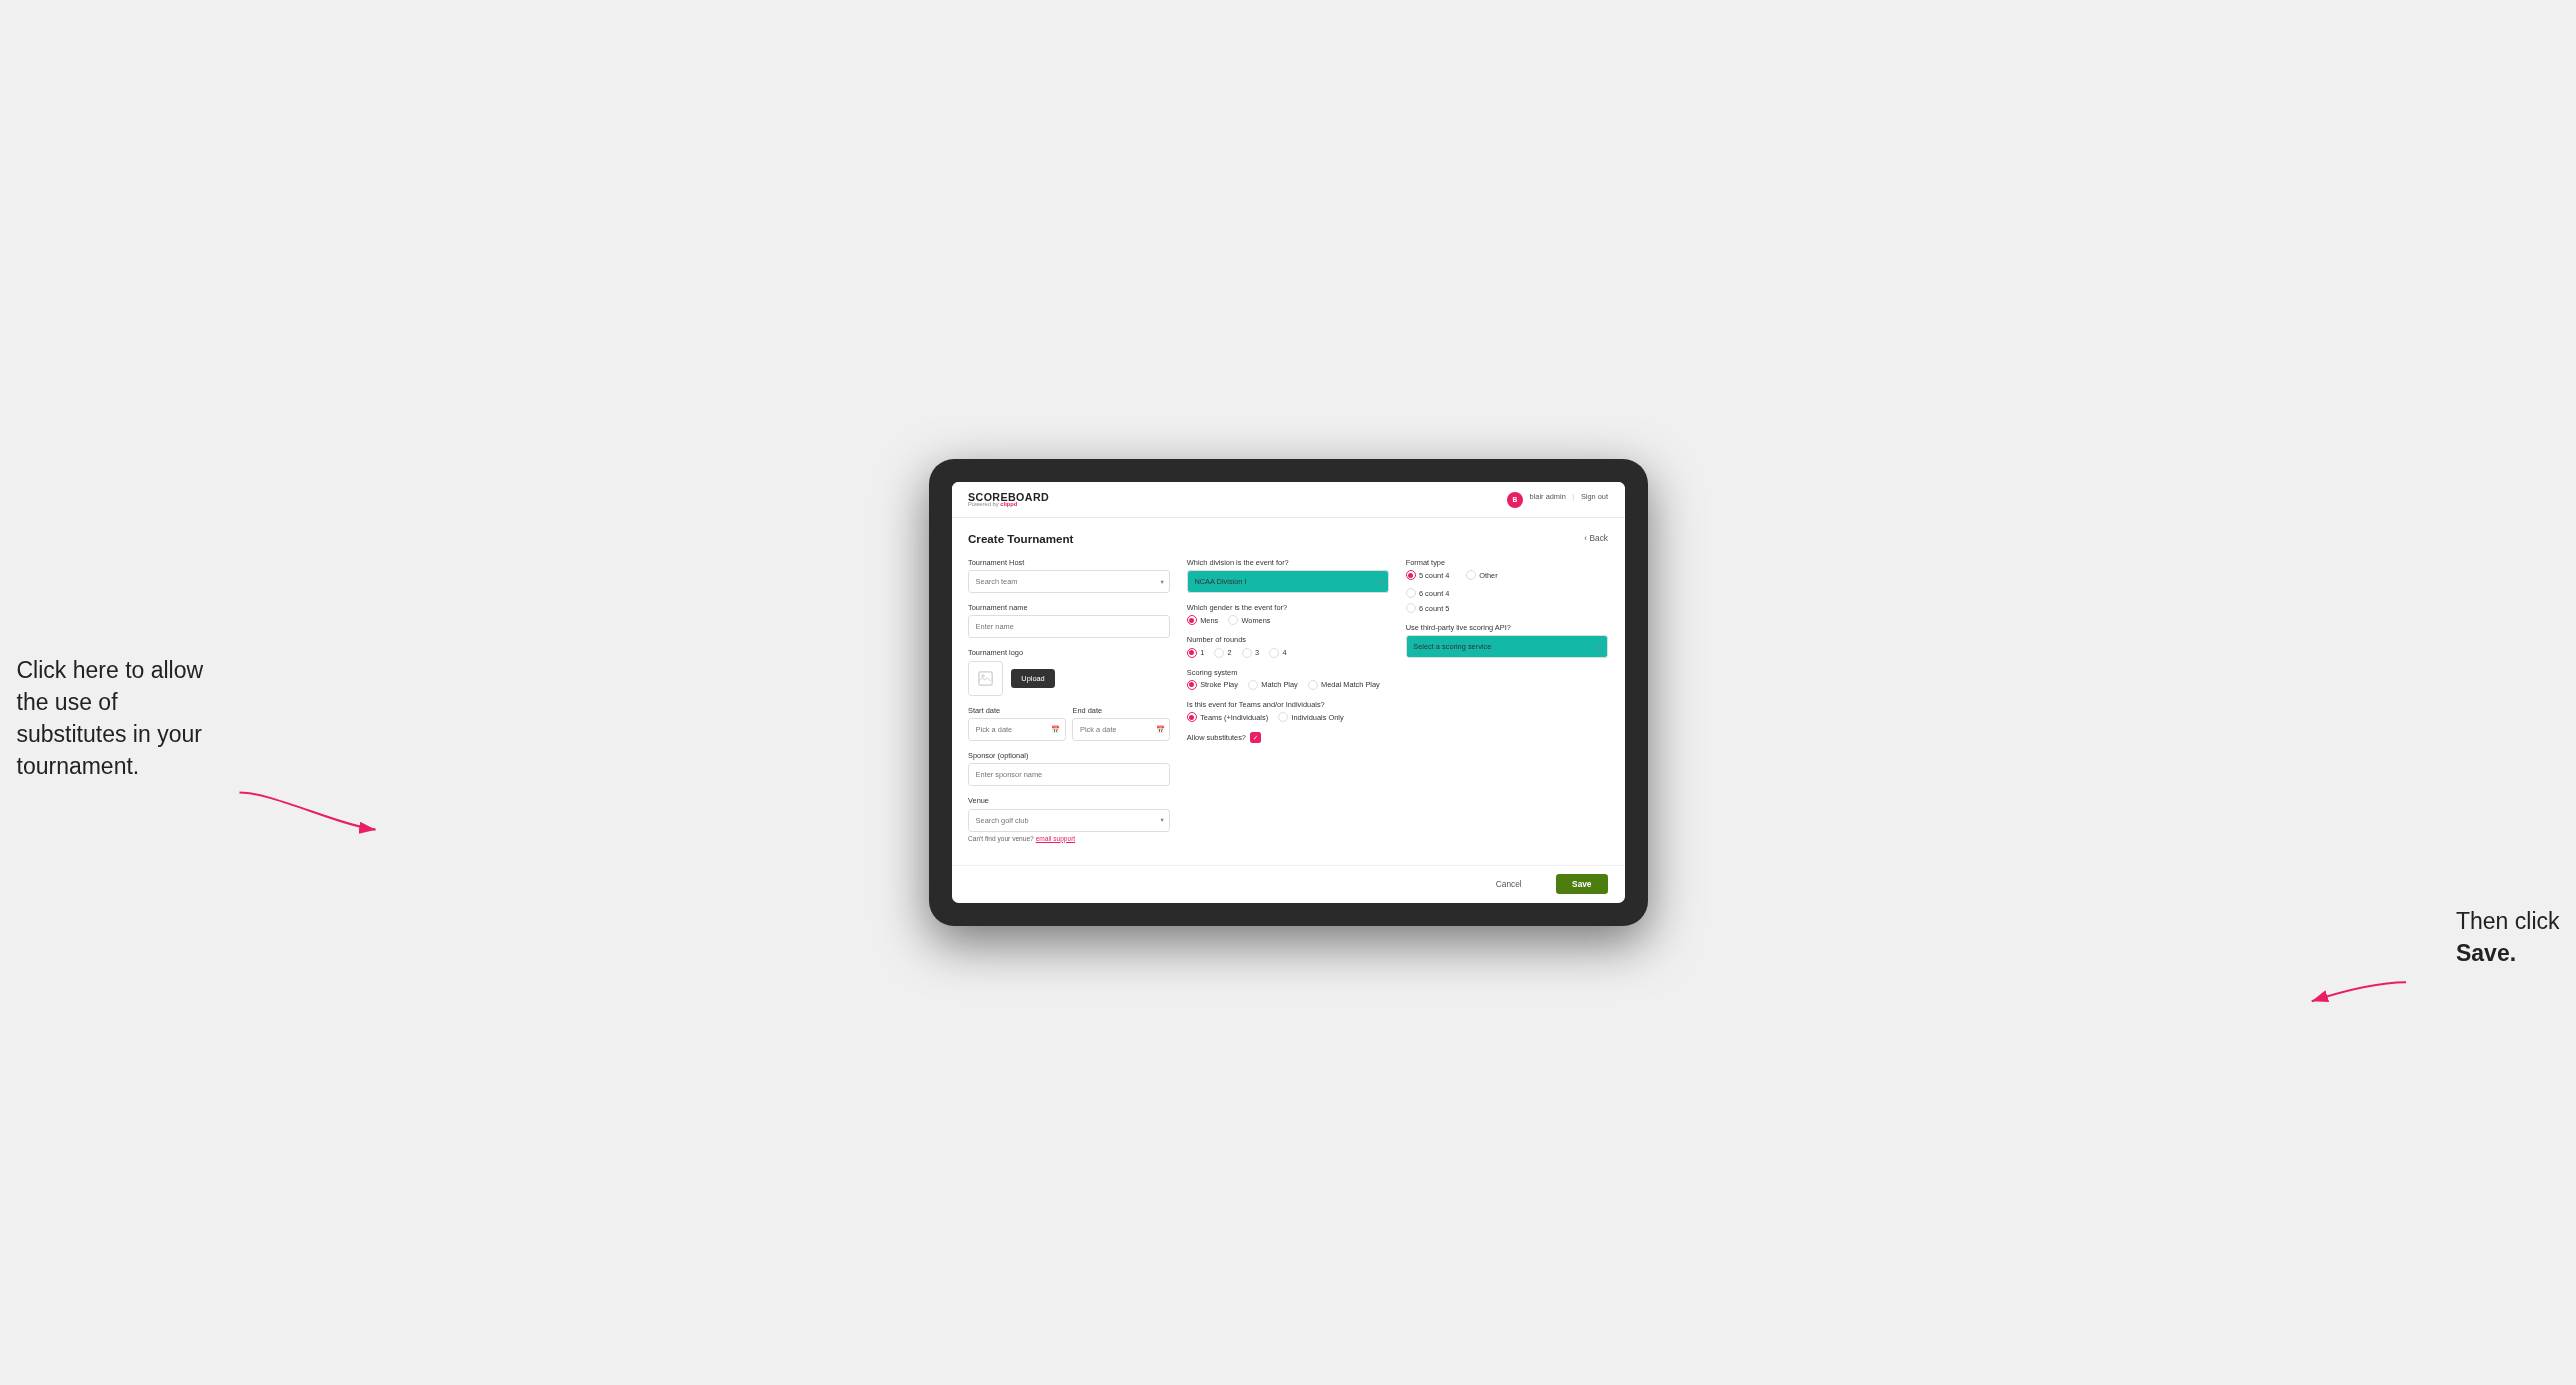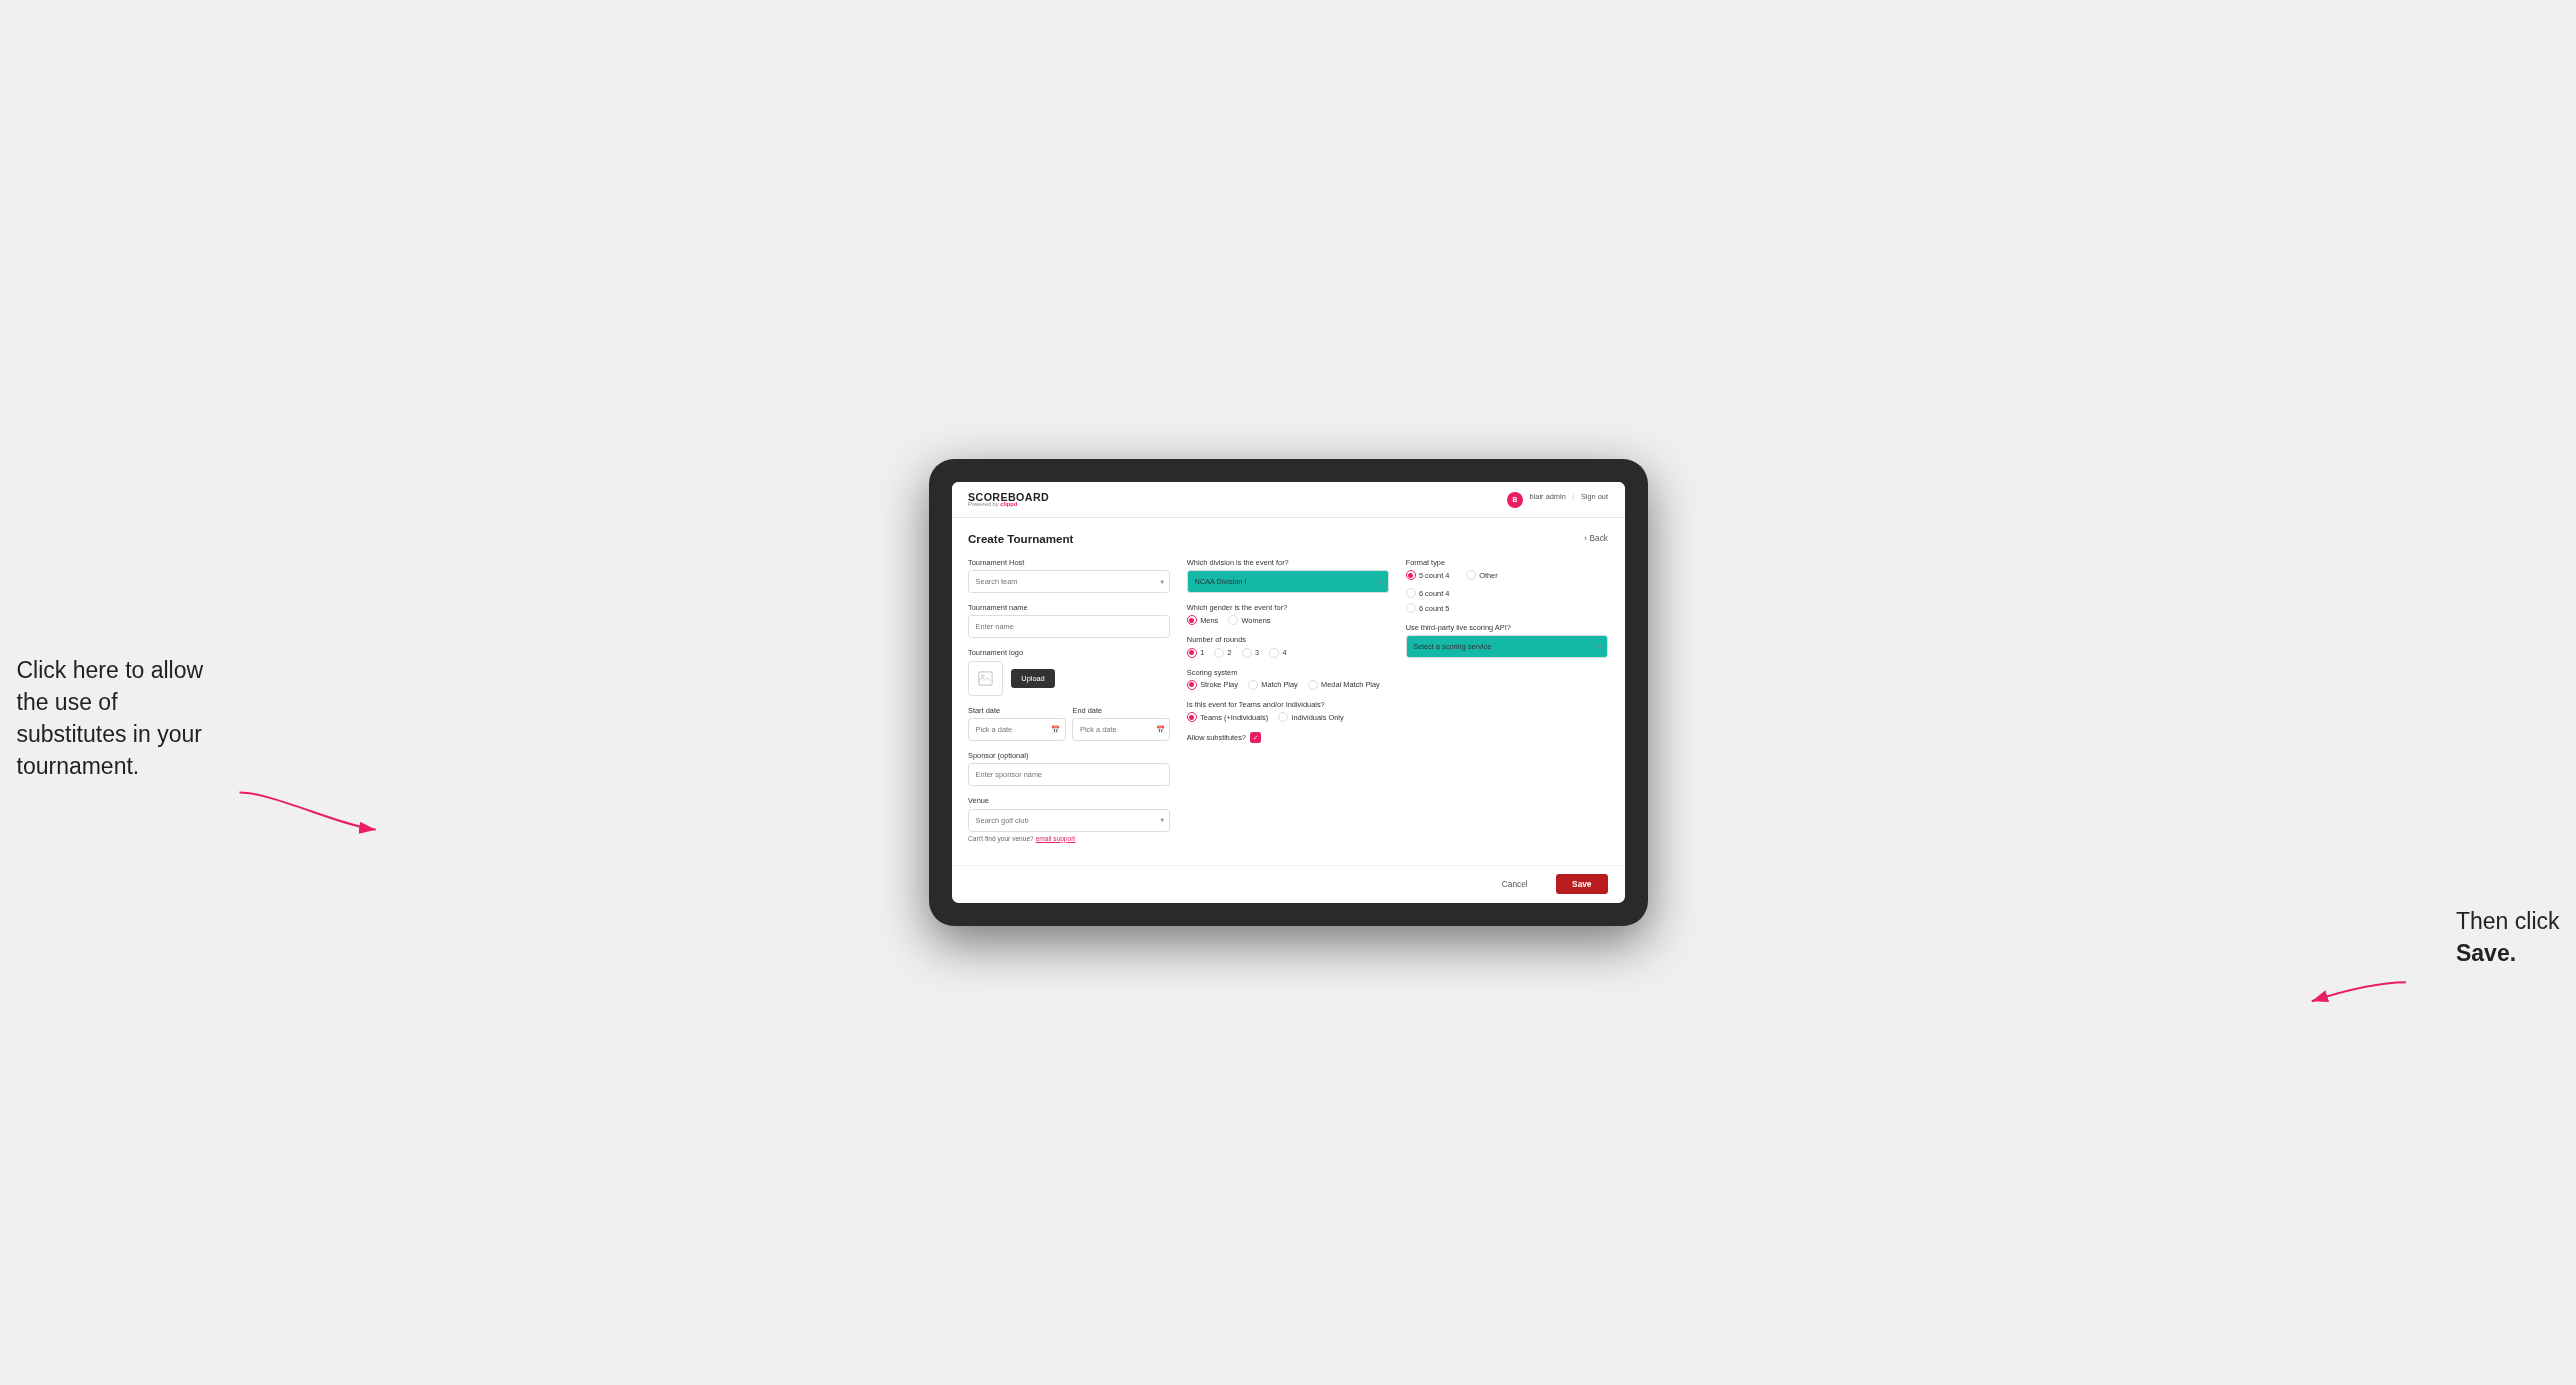--- a/index.html
+++ b/index.html
@@ -383,35 +383,35 @@
       gap: 16.5px;
       margin-bottom: 5px;
     }
 
     
     .page-footer {
       display: flex;
       justify-content: flex-end;
       align-items: center;
       padding: 8.3px 16.5px;
-      gap: 18px;
+      gap: 24px;
       border-top: 0.8px solid #f0f0f0;
     }
 
     .btn-cancel {
       background: transparent;
       border: none;
       font-size: 8.3px;
       color: #555;
       cursor: pointer;
       padding: 5px 10px;
     }
 
     .btn-save {
-      background: #b91c1c;
+      background: #4d7c0f;
       color: #fff;
       border: none;
       border-radius: 3.3px;
       padding: 5px 16.5px;
       font-size: 8.3px;
       font-weight: 600;
       cursor: pointer;
     }
 
     

